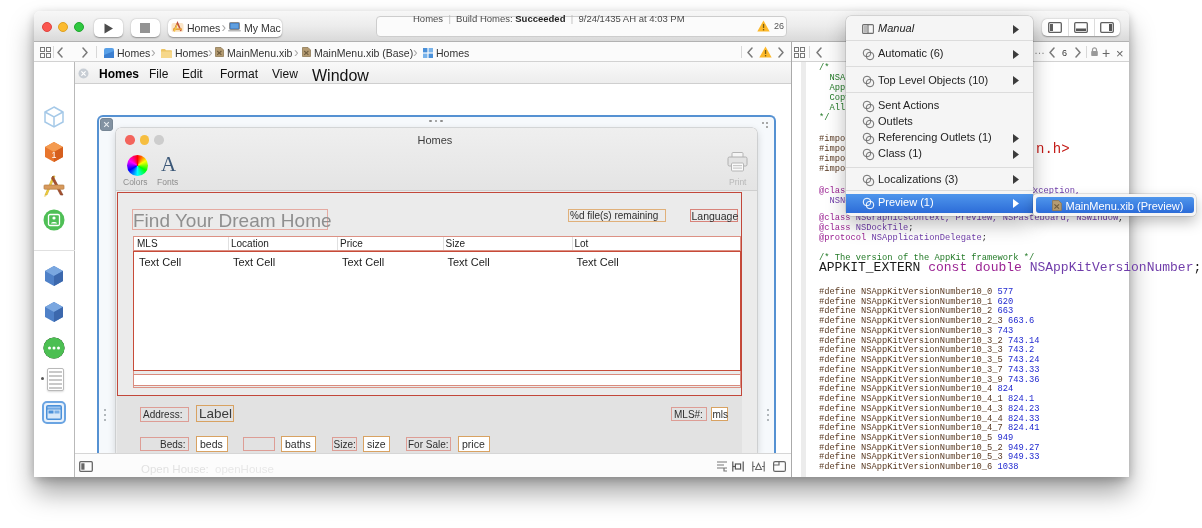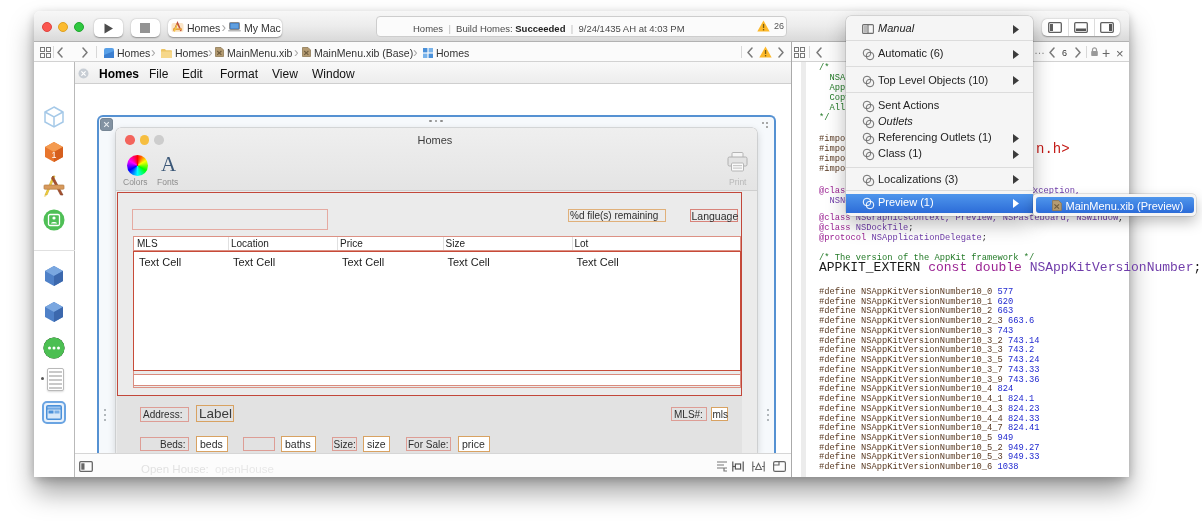--- a/index.html
+++ b/index.html
@@ -26,21 +26,21 @@
   </svg>
 <div class="a" style="left:187px;top:21.5px;font-size:10.5px;color:#333;white-space:nowrap;">Homes</div>
 <div class="a" style="left:221.5px;top:18.5px;font-size:14px;color:#a8a8a8;white-space:nowrap;">›</div>
 <svg class="a" style="left:228px;top:22px" width="13" height="11" viewBox="0 0 13 11">
     <rect x="1.5" y="0.5" width="10" height="7" rx="1" fill="#3a71b4" stroke="#8a8a8a"></rect>
     <rect x="2.5" y="1.5" width="8" height="5" fill="#5f9fe0"></rect>
     <rect x="0" y="8" width="13" height="1.6" rx="0.8" fill="#b9b9b9"></rect>
   </svg>
 <div class="a" style="left:244px;top:21.5px;font-size:10.5px;color:#333;white-space:nowrap;">My Mac</div>
 <div class="a" style="left:376px;top:15.5px;width:411px;height:21px;background:#fbfbfb;border:0.5px solid #cdcdcd;border-radius:4px"></div>
-<div class="a" style="left:385px;top:23px;font-size:9.5px;color:#4a4a4a;white-space:nowrap;padding-left:28px;">Homes&nbsp;&nbsp;<span style="color:#bbb">|</span>&nbsp;&nbsp;Build Homes: <b style="color:#222">Succeeded</b>&nbsp;&nbsp;<span style="color:#bbb">|</span>&nbsp;&nbsp;9/24/1435 AH at 4:03 PM</div>
+<div class="a" style="left:385px;top:13px;font-size:9.5px;color:#4a4a4a;white-space:nowrap;padding-left:28px;">Homes&nbsp;&nbsp;<span style="color:#bbb">|</span>&nbsp;&nbsp;Build Homes: <b style="color:#222">Succeeded</b>&nbsp;&nbsp;<span style="color:#bbb">|</span>&nbsp;&nbsp;9/24/1435 AH at 4:03 PM</div>
 <svg class="a" style="left:757px;top:20px" width="13" height="12" viewBox="0 0 13 12">
     <path d="M6.5 0.5 L12.7 11.5 L0.3 11.5 Z" fill="#fdb92a"></path>
     <rect x="5.9" y="4" width="1.3" height="4" fill="#7a5c10"></rect>
     <rect x="5.9" y="9" width="1.3" height="1.4" fill="#7a5c10"></rect>
   </svg>
 <div class="a" style="left:774px;top:21px;font-size:9px;color:#555;white-space:nowrap;">26</div>
 <div class="a" style="left:1042px;top:19px;width:78px;height:17px;background:#fff;border-radius:5px;box-shadow:0 0.5px 1.5px rgba(0,0,0,0.35)"></div>
 <div class="a" style="left:1068px;top:19px;width:1px;height:17px;background:#dcdcdc"></div>
 <div class="a" style="left:1094px;top:19px;width:1px;height:17px;background:#dcdcdc"></div>
 <svg class="a" style="left:1048px;top:22px" width="14" height="11" viewBox="0 0 14 11">
@@ -205,21 +205,21 @@
 <div class="a" style="left:75px;top:62px;width:716px;height:22px;background:linear-gradient(#f9f9f9,#ededed);border-bottom:1px solid #cfcfcf"></div>
 <svg class="a" style="left:78px;top:68px" width="11" height="11" viewBox="0 0 11 11">
     <circle cx="5.5" cy="5.5" r="5" fill="#c7cdd4"></circle>
     <path d="M3.4 3.4 L7.6 7.6 M7.6 3.4 L3.4 7.6" stroke="#fff" stroke-width="1.2"></path>
   </svg>
 <div class="a" style="left:99px;top:66.5px;font-size:12px;color:#000;white-space:nowrap;font-weight:bold">Homes</div>
 <div class="a" style="left:149px;top:66.5px;font-size:12px;color:#111;white-space:nowrap;">File</div>
 <div class="a" style="left:182px;top:66.5px;font-size:12px;color:#111;white-space:nowrap;">Edit</div>
 <div class="a" style="left:220px;top:66.5px;font-size:12px;color:#111;white-space:nowrap;">Format</div>
 <div class="a" style="left:272px;top:66.5px;font-size:12px;color:#111;white-space:nowrap;">View</div>
-<div class="a" style="left:312px;top:66.5px;font-size:12px;color:#111;white-space:nowrap;">Window</div>
+<div class="a" style="left:312px;top:66.5px;font-size:16px;color:#111;white-space:nowrap;">Window</div>
 <div class="a" style="left:368px;top:66.5px;font-size:12px;color:#111;white-space:nowrap;margin-top:15px;">Help</div>
 <div class="a" style="left:75px;top:84px;width:716px;height:369px;background:#fff;overflow:hidden">
 <div class="a" style="left:22px;top:31px;width:679px;height:345px;background:#f6f9fc;border:2px solid #5591d2;border-bottom:none;border-radius:6px 6px 0 0"></div>
 <div class="a" style="left:686.5px;top:37.5px;width:2px;height:2px;background:#8e8e8e;border-radius:50%"></div>
 <div class="a" style="left:690.5px;top:37.5px;width:2px;height:2px;background:#8e8e8e;border-radius:50%"></div>
 <div class="a" style="left:690.5px;top:41.5px;width:2px;height:2px;background:#8e8e8e;border-radius:50%"></div>
 <div class="a" style="left:28.5px;top:325px;width:2.4px;height:2.4px;background:#9aa0a6;border-radius:50%"></div>
 <div class="a" style="left:691.5px;top:325px;width:2.4px;height:2.4px;background:#9aa0a6;border-radius:50%"></div>
 <div class="a" style="left:28.5px;top:330px;width:2.4px;height:2.4px;background:#9aa0a6;border-radius:50%"></div>
 <div class="a" style="left:691.5px;top:330px;width:2.4px;height:2.4px;background:#9aa0a6;border-radius:50%"></div>
@@ -245,20 +245,21 @@
 <svg class="a" style="left:652px;top:68px" width="21" height="20" viewBox="0 0 21 20">
       <rect x="5" y="0.5" width="11" height="5" rx="1" fill="#f5f5f5" stroke="#b5b5b5"></rect>
       <rect x="1" y="5" width="19" height="9" rx="1.5" fill="#e3e3e3" stroke="#b0b0b0"></rect>
       <rect x="4.5" y="11" width="12" height="8" rx="1" fill="#fafafa" stroke="#b5b5b5"></rect>
       <rect x="6" y="13" width="9" height="1.2" fill="#c9c9c9"></rect>
       <rect x="6" y="15.5" width="9" height="1.2" fill="#c9c9c9"></rect>
     </svg>
 <div class="a" style="left:654px;top:92.5px;font-size:8.5px;color:#b8b8b8;white-space:nowrap;">Print</div>
 <div class="a" style="left:42px;top:108px;width:625px;height:262px;border:1px solid #c2473a"></div>
 <div class="a" style="left:57px;top:124.5px;width:196px;height:21px;border:1px solid #e5aaa1"></div>
+<div class="a" style="left:58px;top:125.5px;font-size:19px;color:#8f8f8f;white-space:nowrap;font-weight:300">Find Your Dream Home</div>
 <div class="a" style="left:492.5px;top:124.5px;width:98px;height:13px;border:1px solid #e0b07a"></div>
 <div class="a" style="left:495px;top:125.5px;font-size:10px;color:#2e2e2e;white-space:nowrap;">%d file(s) remaining</div>
 <div class="a" style="left:614.5px;top:124.5px;width:48.5px;height:13.5px;border:1px solid #d8837a"></div>
 <div class="a" style="left:616.5px;top:125.5px;font-size:10.5px;color:#2e2e2e;white-space:nowrap;">Language</div>
 <div class="a" style="left:58px;top:152px;width:608px;height:152px;border:1px solid #dc9184"></div>
 <div class="a" style="left:58px;top:152px;width:608px;height:14.5px;background:#fff;border:1px solid #dc9184"></div>
 <div class="a" style="left:62px;top:154px;font-size:10px;color:#222;white-space:nowrap;">MLS</div>
 <div class="a" style="left:156px;top:154px;font-size:10px;color:#222;white-space:nowrap;">Location</div>
 <div class="a" style="left:265px;top:154px;font-size:10px;color:#222;white-space:nowrap;">Price</div>
 <div class="a" style="left:370.5px;top:154px;font-size:10px;color:#222;white-space:nowrap;">Size</div>
@@ -401,21 +402,21 @@
 <svg class="a" style="left:862px;top:74.5px" width="13" height="13" viewBox="0 0 13 13">
     <circle cx="5" cy="5" r="3.8" fill="none" stroke="#6e6e6e" stroke-width="1"></circle>
     <circle cx="8" cy="8" r="3.8" fill="none" stroke="#6e6e6e" stroke-width="1"></circle>
   </svg>
 <div class="a" style="left:846px;top:92px;width:187px;height:1px;background:#dcdcdc"></div>
 <div class="a" style="left:878px;top:98.5px;font-size:11px;color:#222;white-space:nowrap;">Sent Actions</div>
 <svg class="a" style="left:862px;top:99.5px" width="13" height="13" viewBox="0 0 13 13">
     <circle cx="5" cy="5" r="3.8" fill="none" stroke="#6e6e6e" stroke-width="1"></circle>
     <circle cx="8" cy="8" r="3.8" fill="none" stroke="#6e6e6e" stroke-width="1"></circle>
   </svg>
-<div class="a" style="left:878px;top:114.5px;font-size:11px;color:#222;white-space:nowrap;font-style:italic;">Outlets</div>
+<div class="a" style="left:878px;top:114.5px;font-size:11px;color:#222;white-space:nowrap;">Outlets</div>
 <svg class="a" style="left:862px;top:115.5px" width="13" height="13" viewBox="0 0 13 13">
     <circle cx="5" cy="5" r="3.8" fill="none" stroke="#6e6e6e" stroke-width="1"></circle>
     <circle cx="8" cy="8" r="3.8" fill="none" stroke="#6e6e6e" stroke-width="1"></circle>
   </svg>
 <div class="a" style="left:878px;top:131px;font-size:11px;color:#222;white-space:nowrap;">Referencing Outlets (1)</div>
 <svg class="a" style="left:1013px;top:133.5px" width="6" height="9" viewBox="0 0 6 9">
     <path d="M0 0 L6 4.5 L0 9 Z" fill="#3c3c3c"></path>
   </svg>
 <svg class="a" style="left:862px;top:132px" width="13" height="13" viewBox="0 0 13 13">
     <circle cx="5" cy="5" r="3.8" fill="none" stroke="#6e6e6e" stroke-width="1"></circle>

